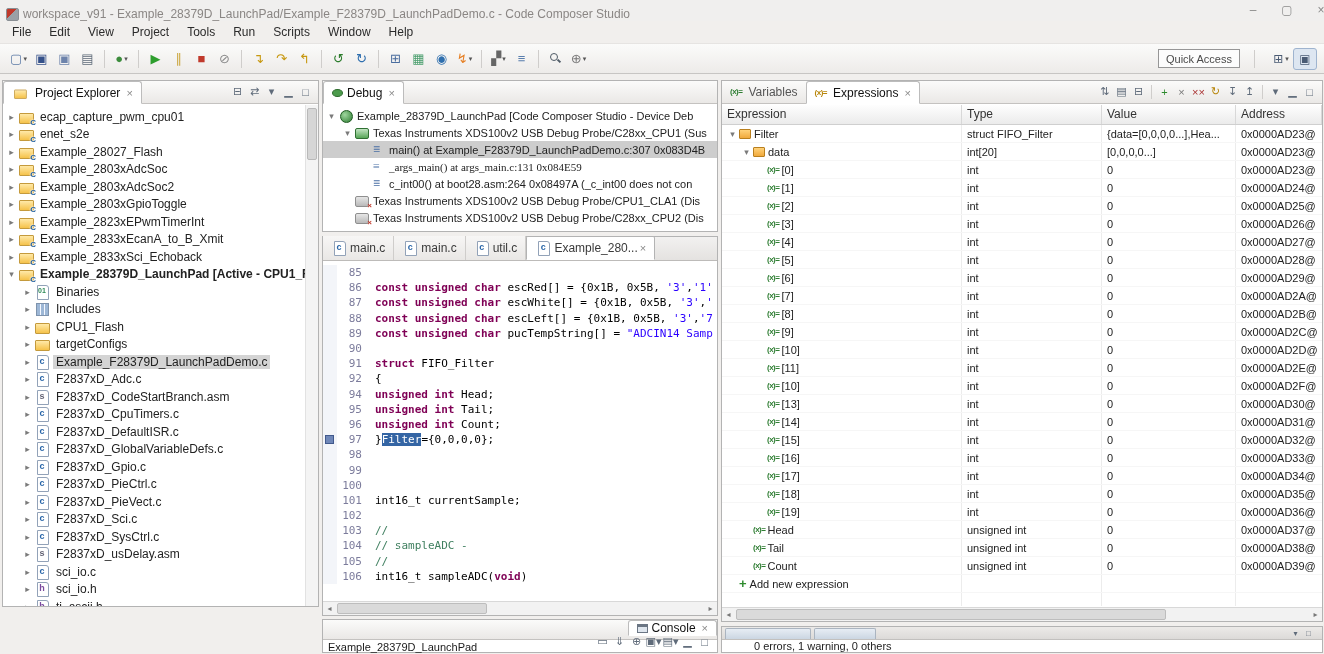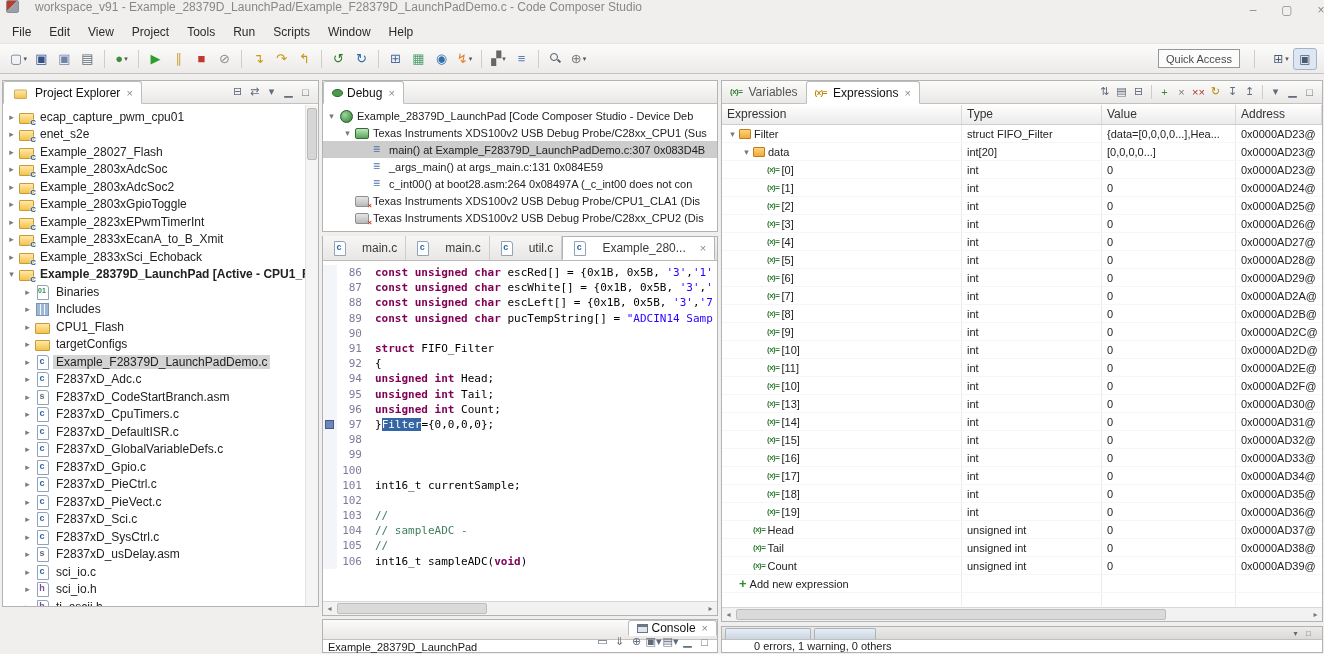--- a/index.html
+++ b/index.html
@@ -2,21 +2,21 @@
 <html><head>
 <meta charset="utf-8">
 <style>
   * { margin:0; padding:0; box-sizing:border-box; }
   html,body { background:#d8d8d8; }
   #app { position:relative; width:1324px; height:654px; background:#f1efed; overflow:hidden;
          font-family:"Liberation Sans","DejaVu Sans",sans-serif; font-size:12px; color:#222; }
 
   
   #titlebar { position:absolute; left:0; top:0; width:100%; height:21px; background:#f0efee;
-              display:flex; align-items:flex-start; padding:0 6px; gap:16px; }
+              display:flex; align-items:flex-end; padding:0 6px; gap:4px; }
   .app-ico { width:13px; height:13px; border-radius:2px; flex:none;
              background:linear-gradient(135deg,#c0392b 0 42%,#9aa0a6 42%); border:1px solid #8a8f94; }
   #titlebar .title { color:#8a8684; white-space:nowrap; overflow:hidden; }
   .win-controls { position:absolute; right:-14px; top:0; height:21px; display:flex; }
   .win-btn { width:34px; text-align:center; color:#8a8a8a; font-size:12px; line-height:20px; }
 
   #menubar { position:absolute; left:0; top:21px; width:100%; height:22px; display:flex; align-items:center; padding-left:3px; }
   .menu-item { padding:3px 9px; color:#2b2b2b; }
 
   #toolbar { position:absolute; left:0; top:43px; width:100%; height:31px;
@@ -92,21 +92,21 @@
       background:linear-gradient(#c2e4c2,#57a657); border:1px solid #2f7032; }
   .dicon-core-dis::before { content:""; position:absolute; left:1px; top:2px; width:12px; height:9px; border-radius:2px;
       background:linear-gradient(#e6e6e6,#b9b9b9); border:1px solid #8f8f8f; }
   .dicon-core-dis::after { content:"×"; position:absolute; right:-2px; bottom:-2px; color:#c0392b; font-size:8px; font-weight:bold; }
   .dicon-frame::before { content:"≡"; position:absolute; left:3px; top:-1px; color:#4a6fa5; font-size:12px; }
 
   
   #editor-panel { left:322px; top:236px; width:396px; height:380px; }
   #editor-tabs { height:24px; background:linear-gradient(#f2f1f0,#e4e2e0); border-bottom:1px solid #bdbbb9;
                  display:flex; align-items:flex-end; }
-  .etab { height:24px; display:flex; align-items:center; gap:12px; padding:0 8px; color:#3a3a3a;
+  .etab { height:24px; display:flex; align-items:center; gap:0; padding:0 8px; color:#3a3a3a;
           border-right:1px solid #cfcdcb; background:linear-gradient(#f7f6f5,#e9e7e5); white-space:nowrap; }
   .etab.active { background:#fff; border:1px solid #b3b3b3; border-bottom:1px solid #fff; border-radius:2px 2px 0 0; }
   #code-area { position:absolute; top:25px; left:0; right:0; bottom:15px; overflow:hidden; background:#fff;
                font-family:"DejaVu Sans Mono","Liberation Mono",monospace; font-size:11px; padding-top:3px; }
   .cline { height:15.2px; display:flex; white-space:pre; align-items:center; }
   .bp-margin { width:14px; align-self:stretch; flex:none; background:#f3f5f9; position:relative; }
   .bp-mark { position:absolute; left:2px; top:3px; width:9px; height:9px; background:#6f87b8; border:1px solid #41598c; }
   .lnum { width:30px; flex:none; text-align:right; padding-right:5px; color:#7c7c9c; }
   .fold-margin { width:8px; flex:none; align-self:stretch; }
   .seg-p { color:#000; }
@@ -468,21 +468,21 @@
         <div class="drow" style="padding-left: 18px;">
           <span class="arrow">▾</span>
           <span class="dicon dicon-core"></span>
           <span>Texas Instruments XDS100v2 USB Debug Probe/C28xx_CPU1 (Sus</span>
         </div>
         <div class="drow selected" style="padding-left: 34px;">
           <span class="arrow"></span>
           <span class="dicon dicon-frame"></span>
           <span>main() at Example_F28379D_LaunchPadDemo.c:307 0x083D4B</span>
         </div>
-        <div class="drow" style="padding-left: 34px;">
+        <div class="drow" style="padding-left: 34px; font-family: Liberation Serif, serif;">
           <span class="arrow"></span>
           <span class="dicon dicon-frame"></span>
           <span>_args_main() at args_main.c:131 0x084E59</span>
         </div>
         <div class="drow" style="padding-left: 34px;">
           <span class="arrow"></span>
           <span class="dicon dicon-frame"></span>
           <span>c_int00() at boot28.asm:264 0x08497A (_c_int00 does not con</span>
         </div>
         <div class="drow" style="padding-left: 18px;">
@@ -512,20 +512,21 @@
           <span class="ticon ticon-cfile"></span>
           <span>util.c</span>
         </div>
         <div class="etab active">
           <span class="ticon ticon-cfile"></span>
           <span>Example_280...</span>
           <span class="tab-close">×</span>
         </div>
       </div>
     <div id="code-area">
+        <div class="cline"><span class="bp-margin"></span><span class="lnum">85</span><span class="fold-margin"></span><span class="ltext"></span></div>
         <div class="cline"><span class="bp-margin"></span><span class="lnum">86</span><span class="fold-margin"></span><span class="ltext"><span class="seg-k">const unsigned char</span><span class="seg-p"> escRed[] = {0x1B, 0x5B, </span><span class="seg-s">'3'</span><span class="seg-p">,</span><span class="seg-s">'1'</span></span></div>
         <div class="cline"><span class="bp-margin"></span><span class="lnum">87</span><span class="fold-margin"></span><span class="ltext"><span class="seg-k">const unsigned char</span><span class="seg-p"> escWhite[] = {0x1B, 0x5B, </span><span class="seg-s">'3'</span><span class="seg-p">,</span><span class="seg-s">'</span></span></div>
         <div class="cline"><span class="bp-margin"></span><span class="lnum">88</span><span class="fold-margin"></span><span class="ltext"><span class="seg-k">const unsigned char</span><span class="seg-p"> escLeft[] = {0x1B, 0x5B, </span><span class="seg-s">'3'</span><span class="seg-p">,</span><span class="seg-s">'7</span></span></div>
         <div class="cline"><span class="bp-margin"></span><span class="lnum">89</span><span class="fold-margin"></span><span class="ltext"><span class="seg-k">const unsigned char</span><span class="seg-p"> pucTempString[] = </span><span class="seg-s">"ADCIN14 Samp</span></span></div>
         <div class="cline"><span class="bp-margin"></span><span class="lnum">90</span><span class="fold-margin"></span><span class="ltext"></span></div>
         <div class="cline"><span class="bp-margin"></span><span class="lnum">91</span><span class="fold-margin"></span><span class="ltext"><span class="seg-k">struct</span><span class="seg-p"> FIFO_Filter</span></span></div>
         <div class="cline"><span class="bp-margin"></span><span class="lnum">92</span><span class="fold-margin"></span><span class="ltext"><span class="seg-p">{</span></span></div>
         <div class="cline"><span class="bp-margin"></span><span class="lnum">94</span><span class="fold-margin"></span><span class="ltext"><span class="seg-k">unsigned int</span><span class="seg-p"> Head;</span></span></div>
         <div class="cline"><span class="bp-margin"></span><span class="lnum">95</span><span class="fold-margin"></span><span class="ltext"><span class="seg-k">unsigned int</span><span class="seg-p"> Tail;</span></span></div>
         <div class="cline"><span class="bp-margin"></span><span class="lnum">96</span><span class="fold-margin"></span><span class="ltext"><span class="seg-k">unsigned int</span><span class="seg-p"> Count;</span></span></div>

